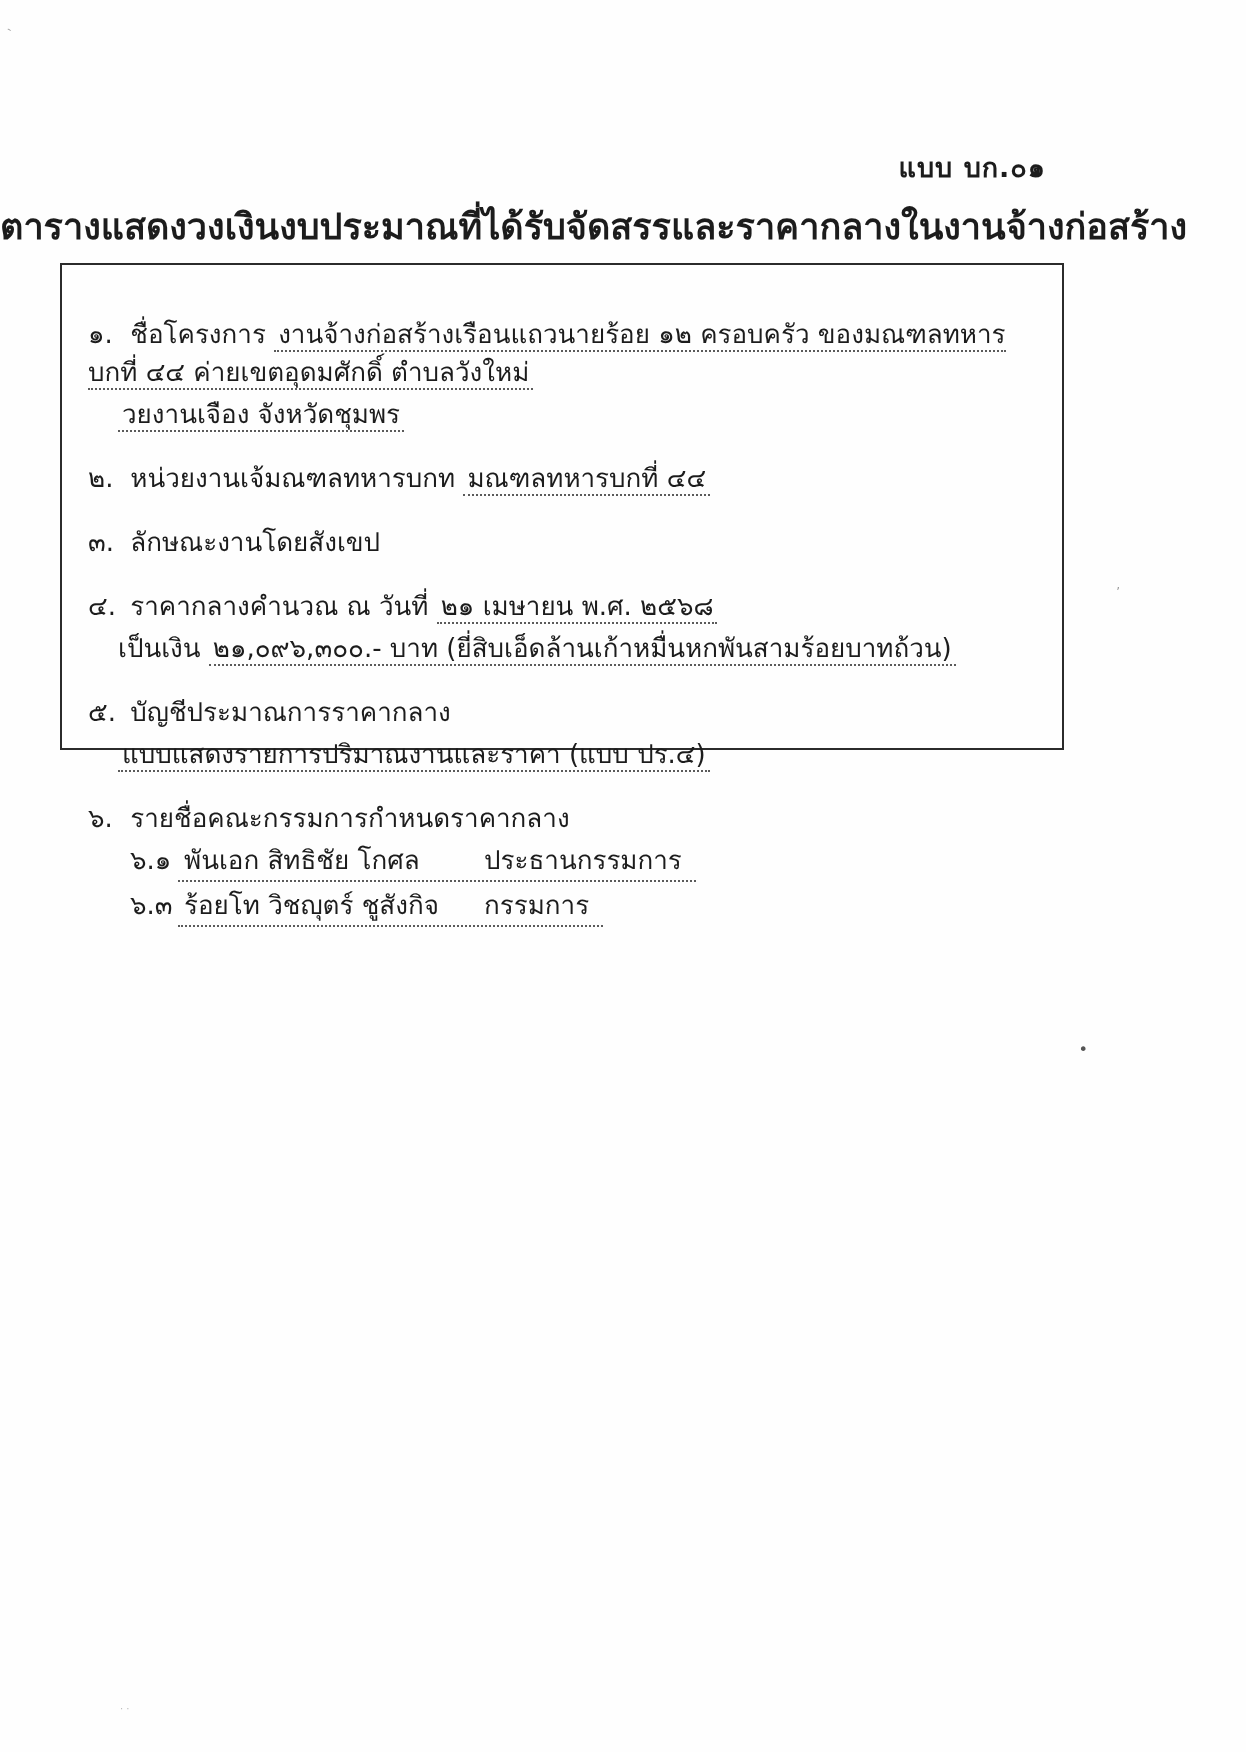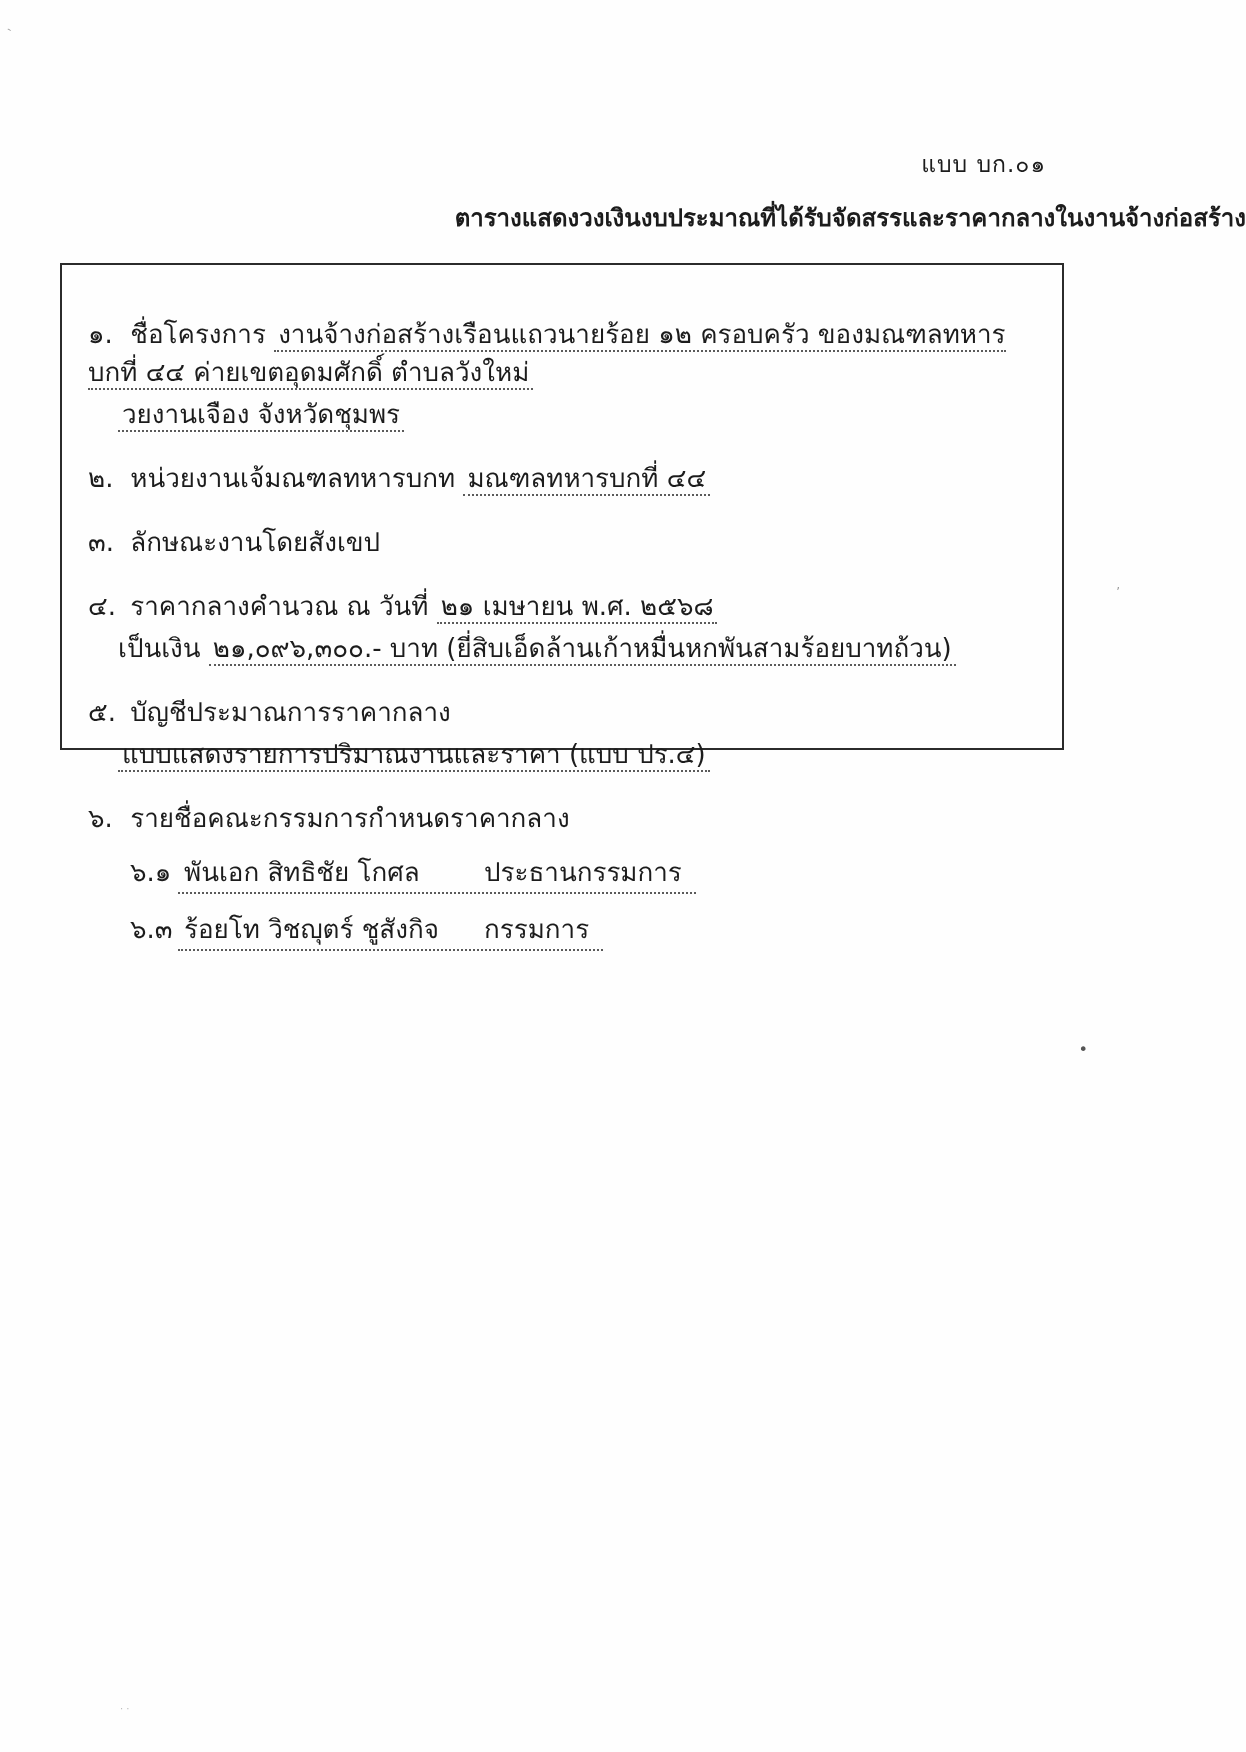--- a/index.html
+++ b/index.html
@@ -7,45 +7,45 @@
     width:1246px;height:1752px;
     background:#ffffff;
     font-family:"DejaVu Sans","Liberation Sans",sans-serif;
     color:#1c1c1c;
     position:relative;
     overflow:hidden;
   }
   .page{position:absolute;inset:0;background:#fefefe;}
   .form-code{
     position:absolute;top:146px;right:200px;
-    font-size:23px;font-weight:normal;letter-spacing:1px;
+    font-size:27px;font-weight:bold;letter-spacing:1px;
   }
   .doc-title{
     position:absolute;top:198px;left:0;right:0;
-    text-align:right;
-    font-size:24px;font-weight:bold;padding-left:20px;
+    text-align:left;
+    font-size:36px;font-weight:bold;
   }
   .box{
     position:absolute;
     left:60px;top:263px;width:1004px;height:487px;
     border:2px solid #2b2b2b;
     box-sizing:border-box;
     padding:50px 26px 0 26px;
     background:transparent;
   }
   .group{margin-bottom:26px;}
   .row{font-size:26px;line-height:38px;}
   .no{display:inline-block;min-width:34px;}
   .label{display:inline;}
   .fill{
     border-bottom:2px dotted #5a5a5a;
     padding:0 4px 1px 4px;
   }
   .cont{margin-left:30px;margin-top:4px;}
-  .member{margin-left:42px;margin-top:16px;font-size:26px;line-height:38px;}
+  .member{margin-left:42px;margin-top:4px;font-size:26px;line-height:38px;}
   .member .m-no{display:inline-block;min-width:48px;}
   .m-fill{
     display:inline-block;
     border-bottom:2px dotted #5a5a5a;
     padding:0 14px 1px 6px;
   }
   .m-name{display:inline-block;min-width:300px;}
   .artifact{position:absolute;color:#9a9a9a;font-size:14px;}
   .a1{top:26px;left:8px;transform:rotate(-20deg);}
   .a2{top:578px;right:126px;font-size:12px;}

